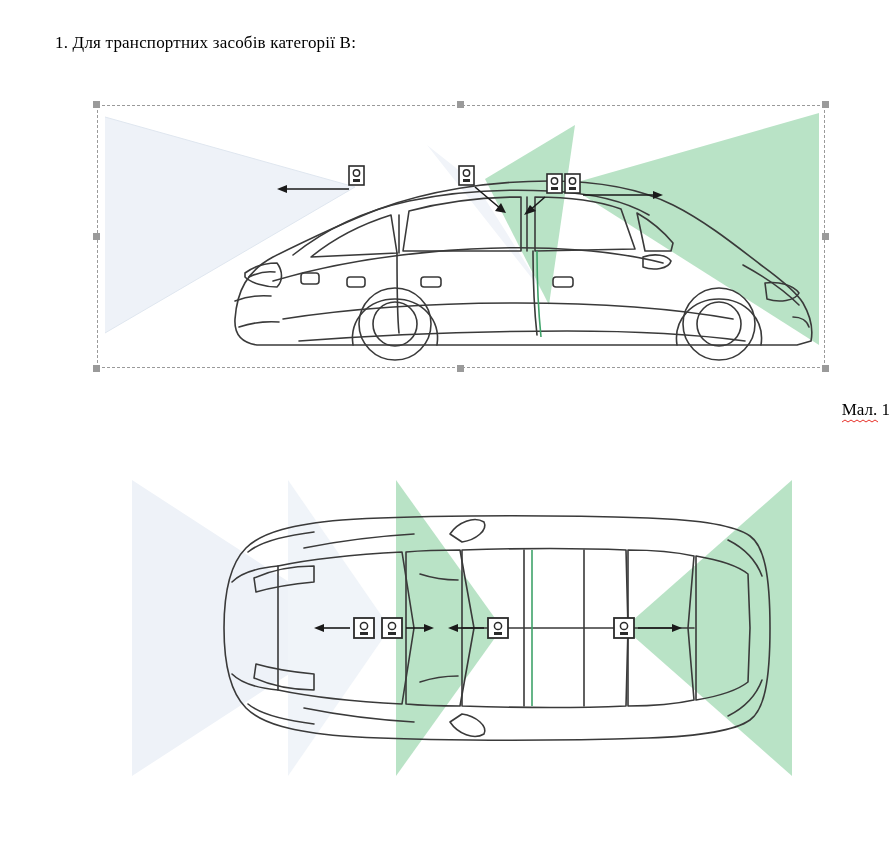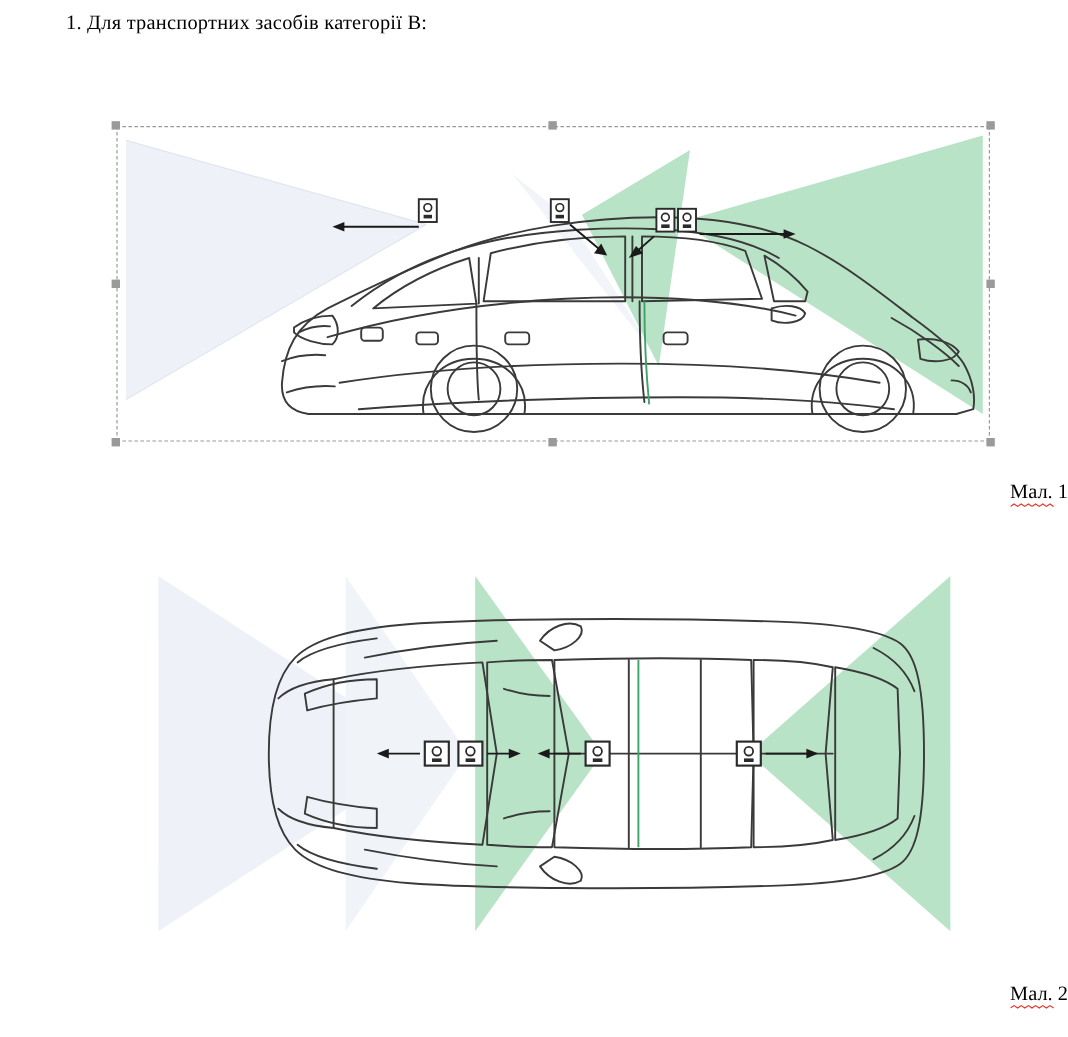--- a/index.html
+++ b/index.html
@@ -16,21 +16,21 @@
     overflow: hidden;
   }
   .page {
     position: relative;
     width: 890px;
     height: 864px;
   }
   .heading {
     position: absolute;
     left: 55px;
-    top: 8px;
+    top: 32px;
     font-size: 17px;
     line-height: 22px;
     letter-spacing: 0.2px;
     white-space: nowrap;
   }
 
   
   .fig1-wrap {
     position: absolute;
     left: 97px;
@@ -334,22 +334,14 @@
 
         <line x1="356" y1="150" x2="326" y2="150"></line>
         <polygon points="320,150 330,146 330,154" fill="#1a1a1a" stroke="none"></polygon>
 
         <line x1="510" y1="150" x2="548" y2="150"></line>
         <polygon points="554,150 544,146 544,154" fill="#1a1a1a" stroke="none"></polygon>
       </g>
     </svg>
   </div>
 
-  <div class="caption caption-2">
-    <span class="cap-inner">
-      <span>Мал. 2</span>
-      <svg class="squiggle" width="38" height="4" viewBox="0 0 38 4" preserveAspectRatio="none">
-        <path d="M0,3 L3,1 L6,3 L9,1 L12,3 L15,1 L18,3 L21,1 L24,3 L27,1 L30,3 L33,1 L36,3" fill="none" stroke="#e8322a" stroke-width="1"></path>
-      </svg>
-    </span>
-  </div>
 
 </div>
 
 </body></html>

